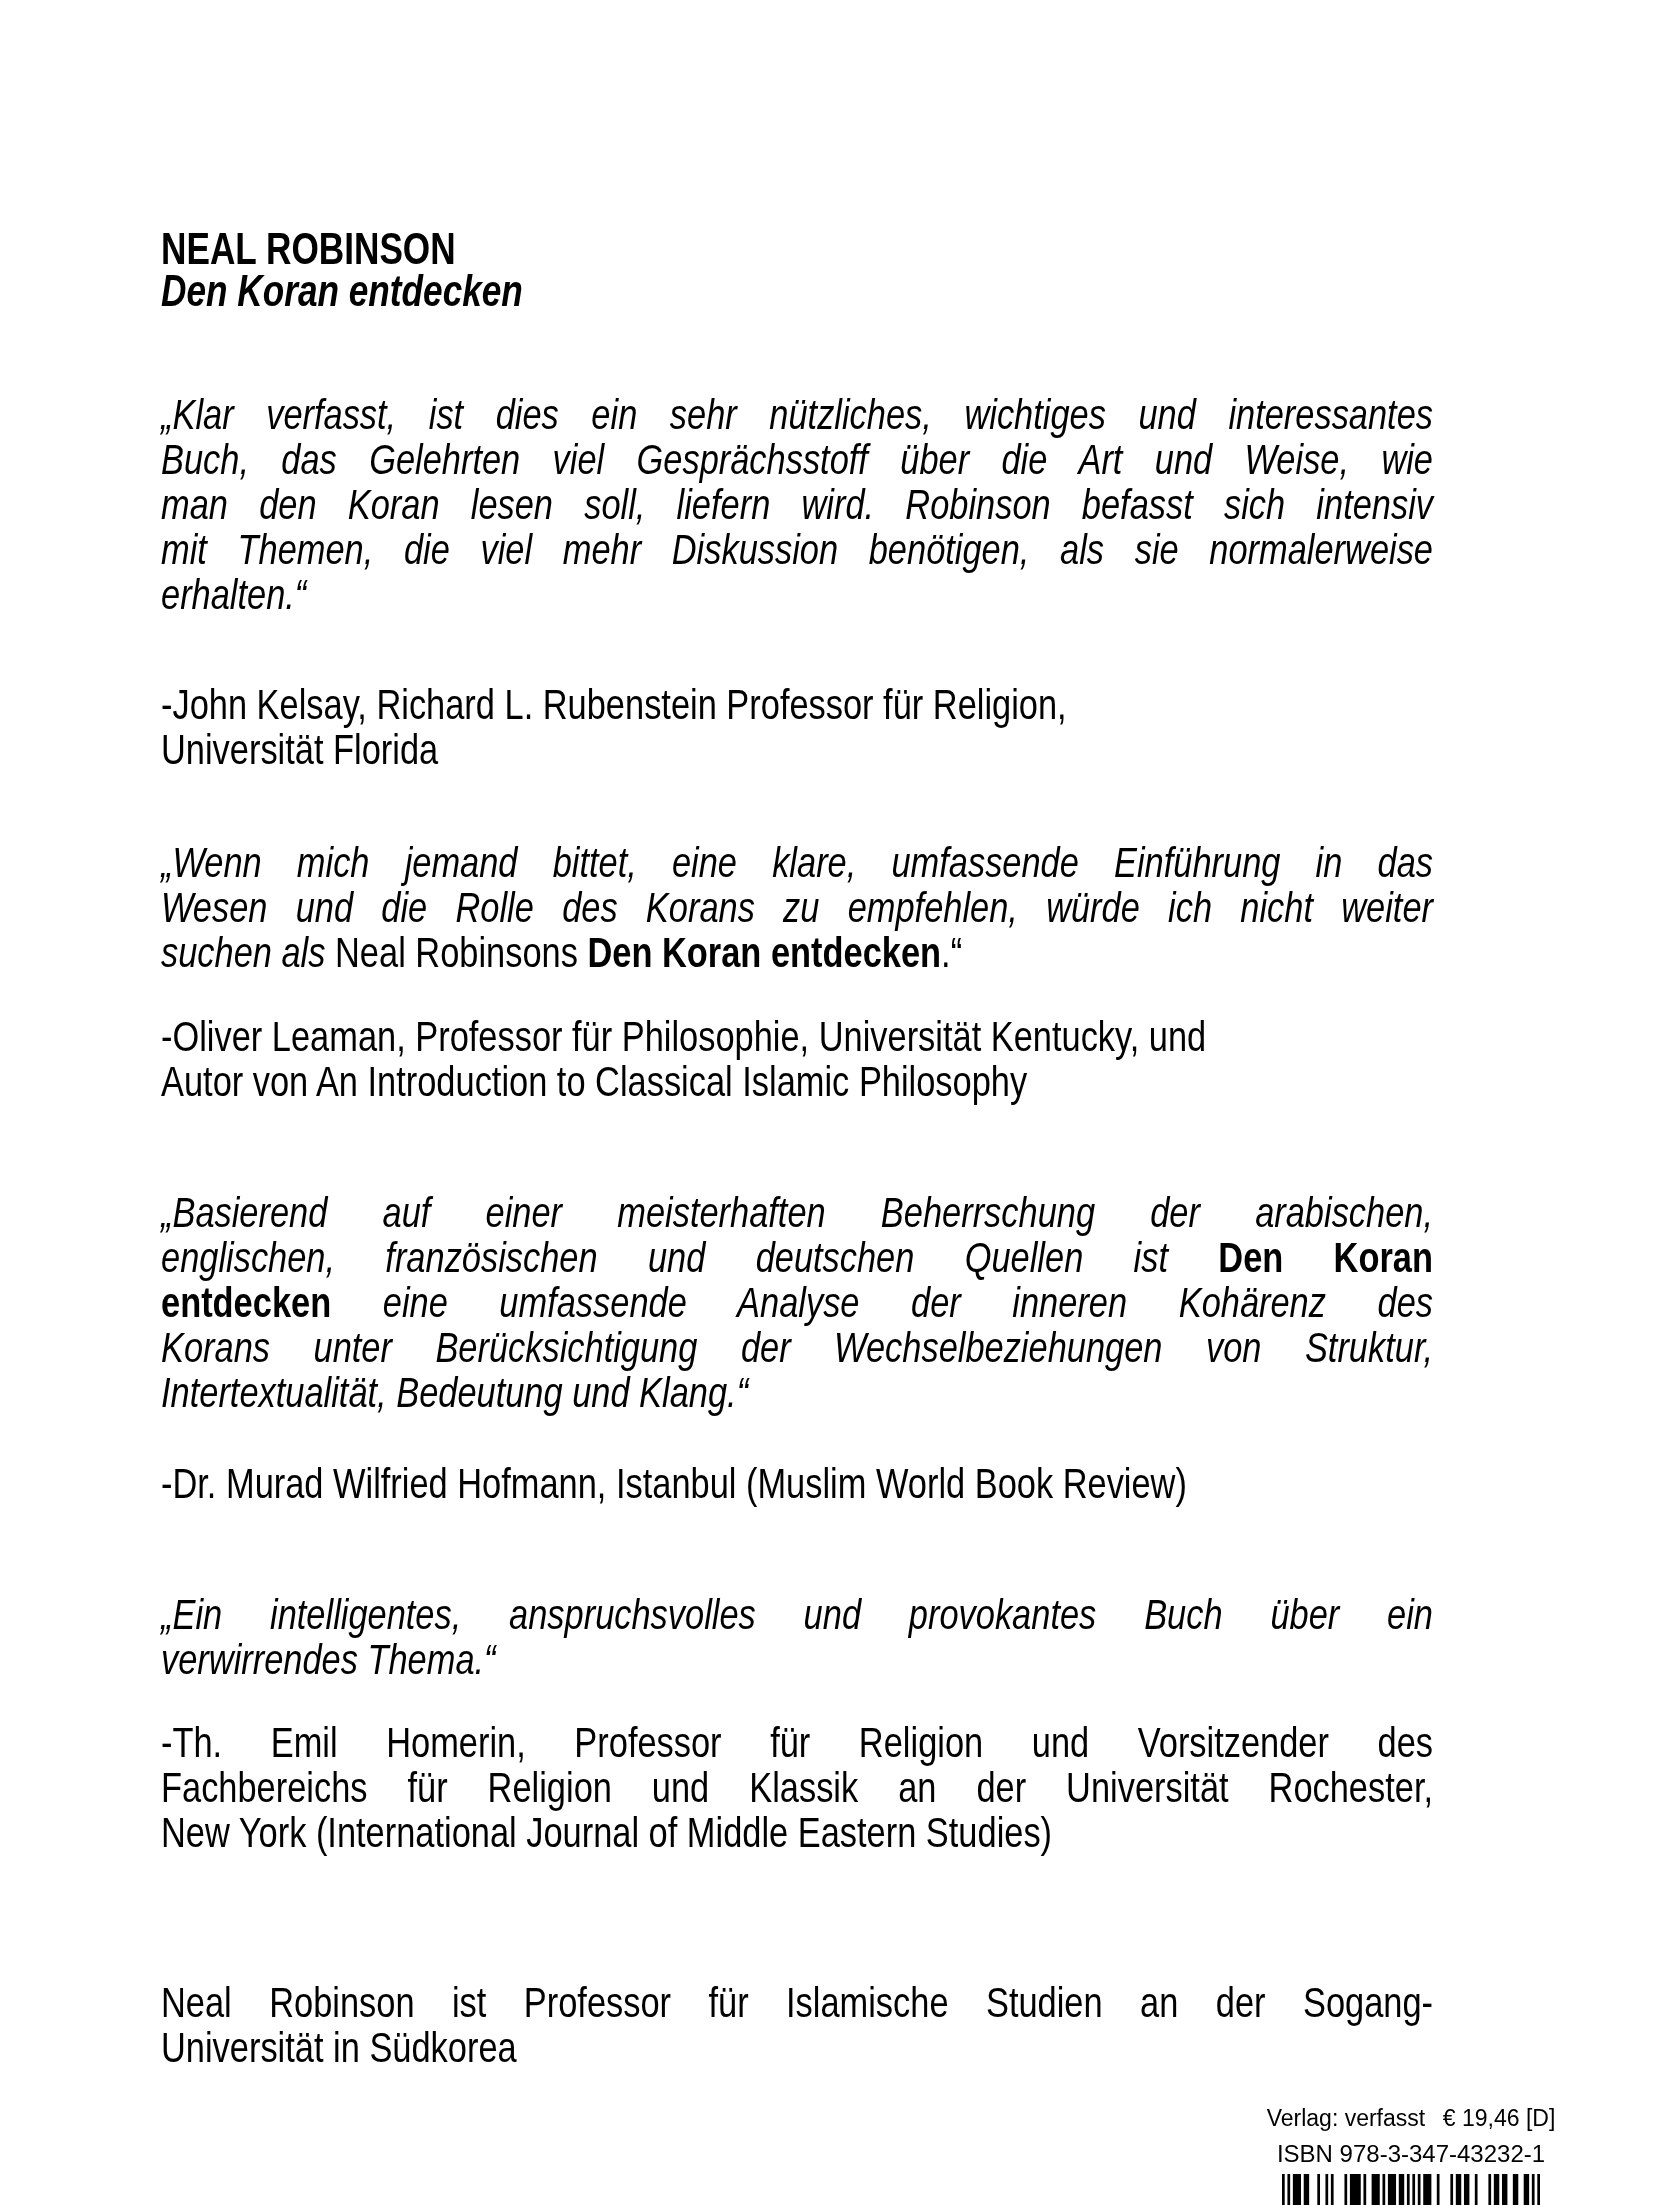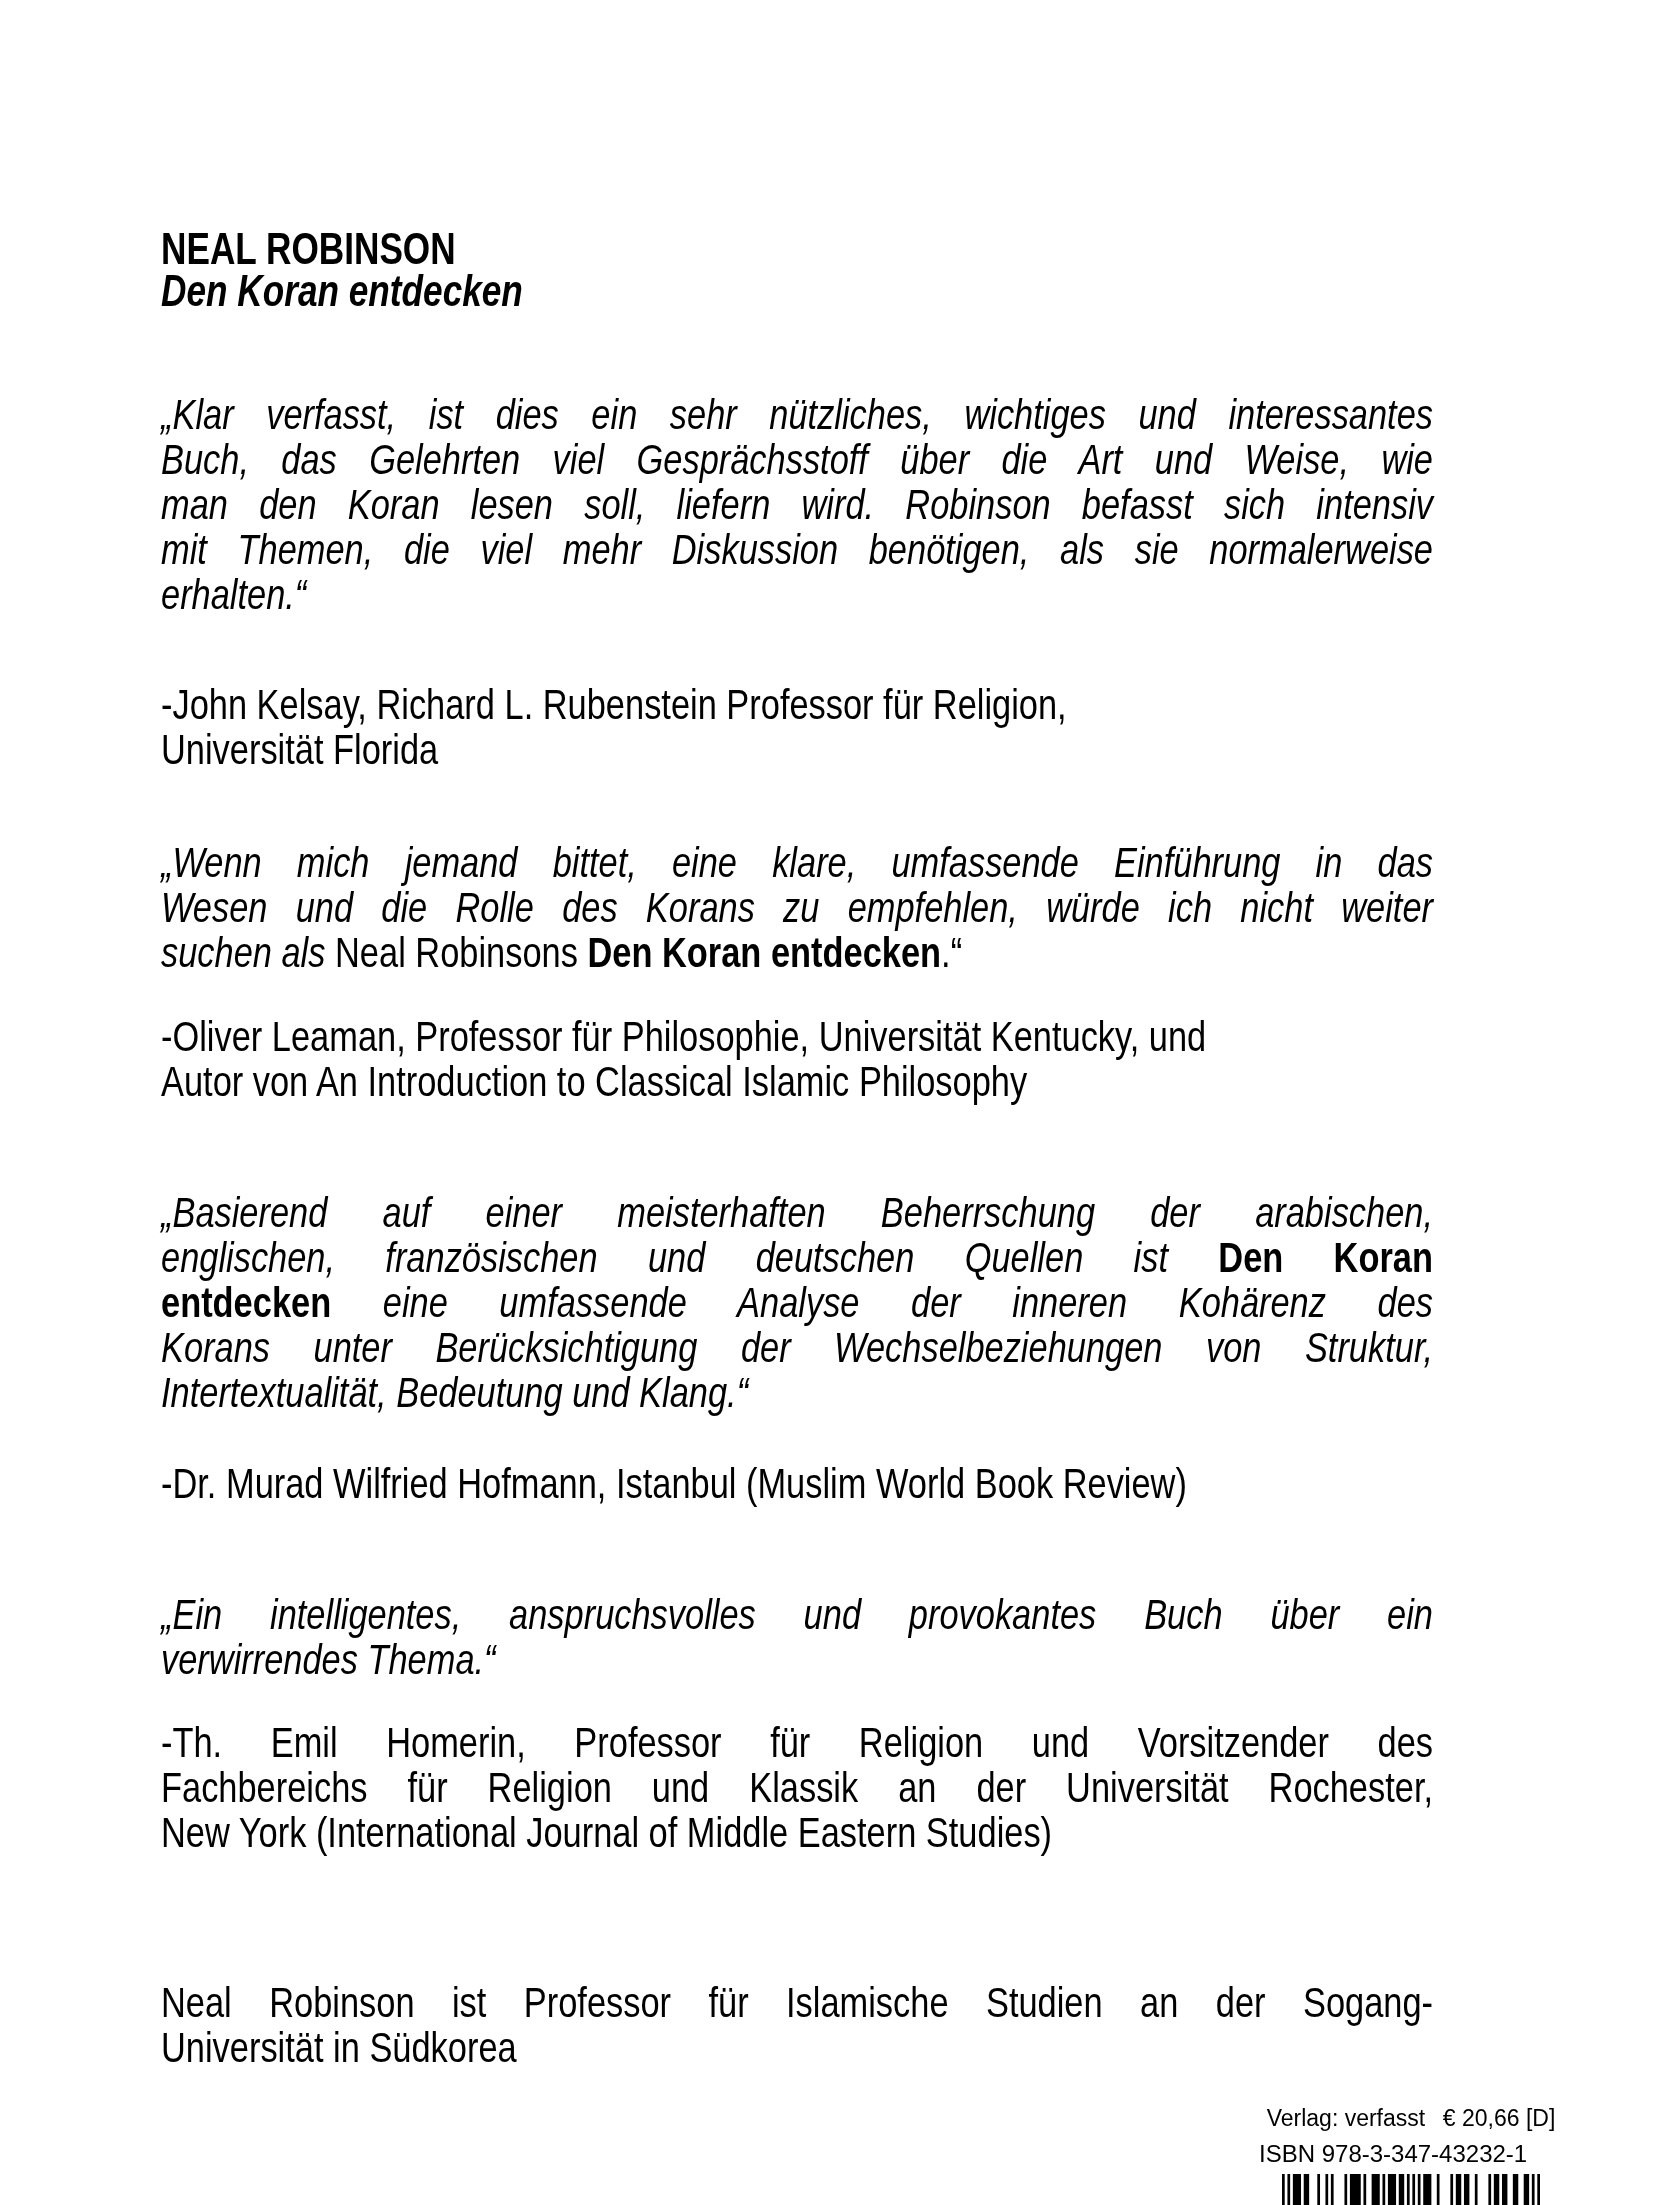--- a/index.html
+++ b/index.html
@@ -27,21 +27,21 @@
   .bio{top:1980px}
   .line{text-align:left;}
   .line.j{text-align:justify;text-align-last:justify;}
   .seg-italic{font-style:italic;}
   .seg-roman{font-style:normal;font-weight:normal;}
   .seg-bold{font-style:normal;font-weight:bold;}
   
   .pub{position:absolute;left:1259px;top:0;width:304px;height:2480px;}
   .verlag-line{position:absolute;top:2105px;left:0;width:100%;text-align:center;font-size:23px;line-height:26.5px;white-space:nowrap;}
   .price{margin-left:17.6px;}
-  .isbn-line{position:absolute;top:2140px;left:0;width:100%;text-align:left;font-size:24px;line-height:27px;white-space:nowrap;}
+  .isbn-line{position:absolute;top:2140px;left:0;width:100%;text-align:center;font-size:24px;line-height:27px;white-space:nowrap;}
   .barcode{position:absolute;top:2174px;left:23px;width:258px;height:121px;display:block;}
   .barcode rect{fill:#000;}
 </style>
 </head>
 <body>
 
 <div class="content">
 
   <div class="masthead">
     <div>NEAL ROBINSON</div>
@@ -93,21 +93,21 @@
 
   <div class="block bio">
       <div class="line j"><span class="seg-roman">Neal Robinson ist Professor für Islamische Studien an der Sogang-</span></div>
       <div class="line"><span class="seg-roman">Universität in Südkorea</span></div>
     </div>
 
 </div>
 
 <div class="pub">
   <div class="verlag-line">
-    <span>Verlag: verfasst</span><span class="price">€ 20,66 [D]</span>
+    <span>Verlag: verfasst</span><span class="price">€ 19,46 [D]</span>
   </div>
   <div class="isbn-line">ISBN 978-3-347-43232-1</div>
   <svg id="barcode" class="barcode" viewBox="0 0 95 40" preserveAspectRatio="none">
       <rect x="0" y="0" width="1" height="40"></rect>
       <rect x="2" y="0" width="1" height="40"></rect>
       <rect x="4" y="0" width="3" height="40"></rect>
       <rect x="8" y="0" width="2" height="40"></rect>
       <rect x="13" y="0" width="1" height="40"></rect>
       <rect x="16" y="0" width="1" height="40"></rect>
       <rect x="18" y="0" width="1" height="40"></rect>

